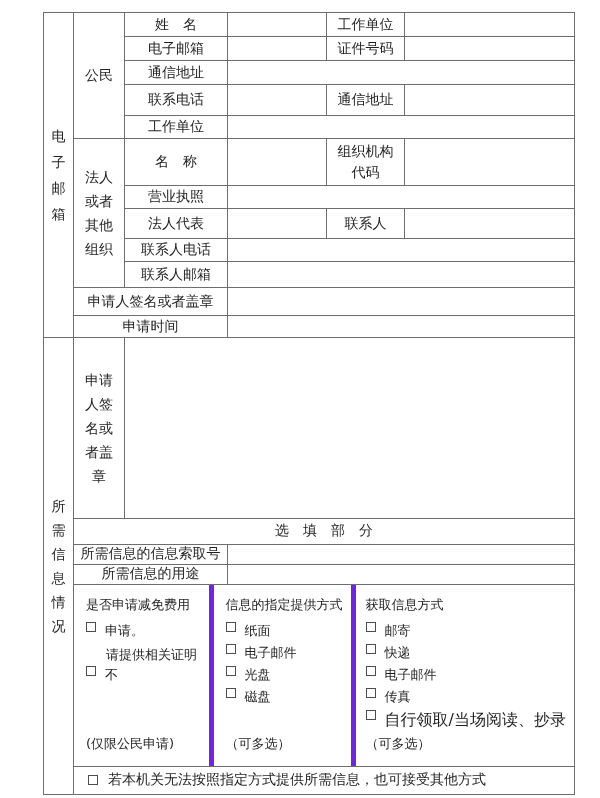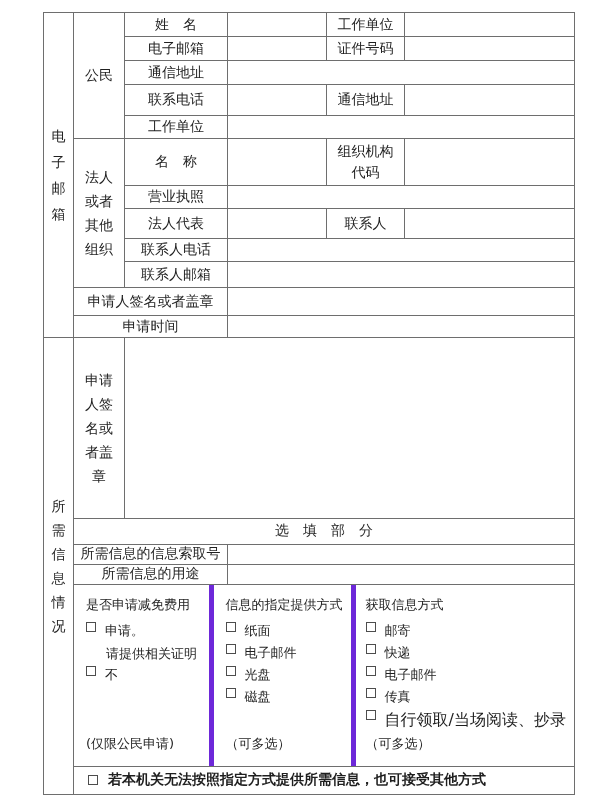--- a/index.html
+++ b/index.html
@@ -26,24 +26,24 @@
   .cbcol { display: flex; flex-direction: column; text-align: left;
            padding: 9px 8px 11px 12px; font-size: 13px; }
   .cbcol + .cbcol { border-left: 5px solid #6d28d9; }
   .cbcol1 { width: 158px; }
   .cbcol2 { width: 146px; }
   .cbcol3 { flex: 1; padding-left: 10px; }
   .cbtitle { height: 22px; line-height: 22px; margin-bottom: 6px; white-space: nowrap; }
   .cb-item { display: flex; align-items: flex-start; height: 22px; white-space: nowrap; }
   .cb { width: 10px; height: 10px; border: 1px solid #4d4d4d; background: #fff;
         display: inline-block; margin-right: 9px; flex-shrink: 0; }
-  .indent { height: 22px; line-height: 22px; padding-left: 20px; white-space: nowrap; font-family: Liberation Mono, monospace; }
+  .indent { height: 22px; line-height: 22px; padding-left: 20px; white-space: nowrap; }
   .cbfoot { margin-top: auto; height: 22px; line-height: 22px; white-space: nowrap; }
   .tight { font-size: 16px; }
-  .fallback { text-align: left; padding-left: 14px; font-weight: bold; }
+  .fallback { text-align: left; padding-left: 14px; }
   .fallback .fb-inner { display: flex; align-items: center; }
   .fallback .cb { margin-right: 10px; }
   .val { background: #ffffff; }
 </style>
 </head>
 <body>
 
 <div class="page">
   <div class="form-wrap">
 

